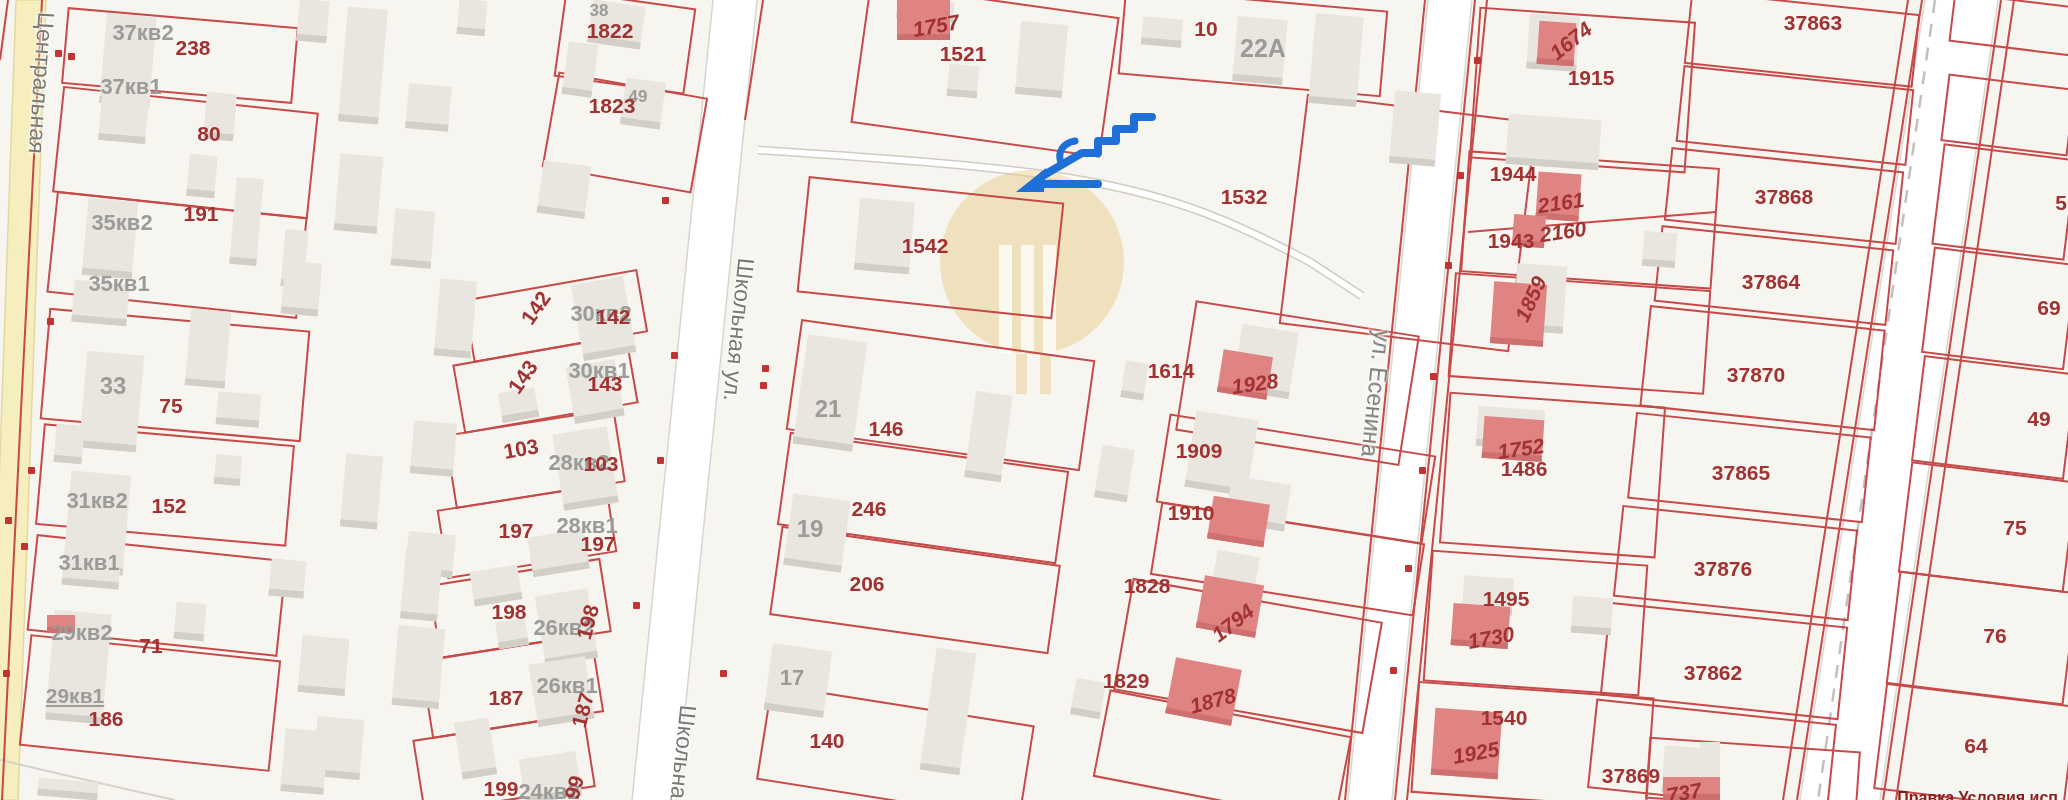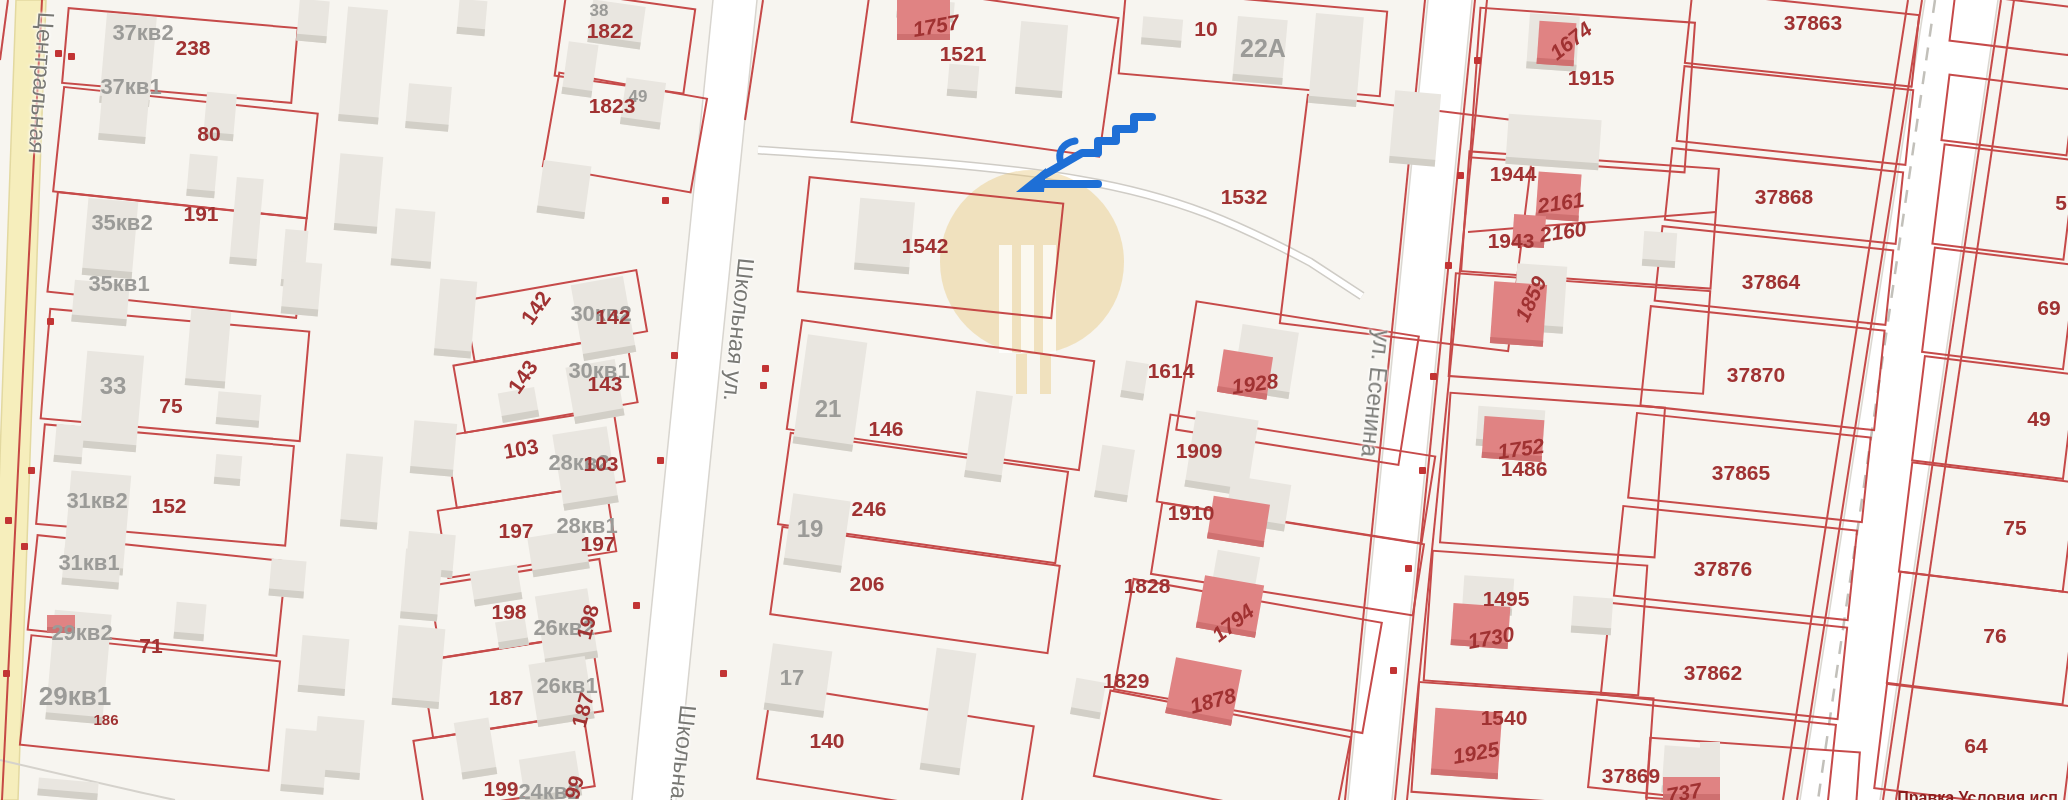--- a/index.html
+++ b/index.html
@@ -228,22 +228,22 @@
       <div class="lbl gray" style="left: 122px; top: 223px; font-size: 22px; transform: translate(-50%, -50%) rotate(0deg);">35кв2</div>
       <div class="lbl red" style="left: 201px; top: 214px; font-size: 21px; transform: translate(-50%, -50%) rotate(0deg);">191</div>
       <div class="lbl gray" style="left: 119px; top: 284px; font-size: 22px; transform: translate(-50%, -50%) rotate(0deg);">35кв1</div>
       <div class="lbl gray" style="left: 113px; top: 386px; font-size: 24px; transform: translate(-50%, -50%) rotate(0deg);">33</div>
       <div class="lbl red" style="left: 171px; top: 406px; font-size: 21px; transform: translate(-50%, -50%) rotate(0deg);">75</div>
       <div class="lbl gray" style="left: 97px; top: 501px; font-size: 22px; transform: translate(-50%, -50%) rotate(0deg);">31кв2</div>
       <div class="lbl red" style="left: 169px; top: 506px; font-size: 21px; transform: translate(-50%, -50%) rotate(0deg);">152</div>
       <div class="lbl gray" style="left: 89px; top: 563px; font-size: 22px; transform: translate(-50%, -50%) rotate(0deg);">31кв1</div>
       <div class="lbl gray" style="left: 82px; top: 633px; font-size: 22px; transform: translate(-50%, -50%) rotate(0deg);">29кв2</div>
       <div class="lbl red" style="left: 151px; top: 646px; font-size: 21px; transform: translate(-50%, -50%) rotate(0deg);">71</div>
-      <div class="lbl gray" style="left: 75px; top: 696px; font-size: 26px; transform: translate(-50%, -50%) rotate(0deg);">29кв1</div>
-      <div class="lbl red" style="left: 106px; top: 719px; font-size: 15px; transform: translate(-50%, -50%) rotate(0deg);">186</div>
+      <div class="lbl gray" style="left: 75px; top: 696px; font-size: 21px; transform: translate(-50%, -50%) rotate(0deg); text-decoration: underline;">29кв1</div>
+      <div class="lbl red" style="left: 106px; top: 719px; font-size: 21px; transform: translate(-50%, -50%) rotate(0deg);">186</div>
       <div class="lbl gray" style="left: 599px; top: 11px; font-size: 17px; transform: translate(-50%, -50%) rotate(0deg);">38</div>
       <div class="lbl red" style="left: 610px; top: 31px; font-size: 21px; transform: translate(-50%, -50%) rotate(0deg);">1822</div>
       <div class="lbl gray" style="left: 638px; top: 97px; font-size: 17px; transform: translate(-50%, -50%) rotate(0deg);">49</div>
       <div class="lbl red" style="left: 612px; top: 106px; font-size: 21px; transform: translate(-50%, -50%) rotate(0deg); text-align: center;">1823</div>
       <div class="lbl red" style="left: 536px; top: 308px; font-size: 21px; transform: translate(-50%, -50%) rotate(-55deg);">142</div>
       <div class="lbl gray" style="left: 601px; top: 314px; font-size: 22px; transform: translate(-50%, -50%) rotate(0deg);">30кв2</div>
       <div class="lbl red" style="left: 613px; top: 317px; font-size: 21px; transform: translate(-50%, -50%) rotate(0deg);">142</div>
       <div class="lbl red" style="left: 523px; top: 377px; font-size: 21px; transform: translate(-50%, -50%) rotate(-55deg);">143</div>
       <div class="lbl gray" style="left: 599px; top: 371px; font-size: 22px; transform: translate(-50%, -50%) rotate(0deg);">30кв1</div>
       <div class="lbl red" style="left: 605px; top: 384px; font-size: 21px; transform: translate(-50%, -50%) rotate(0deg);">143</div>

